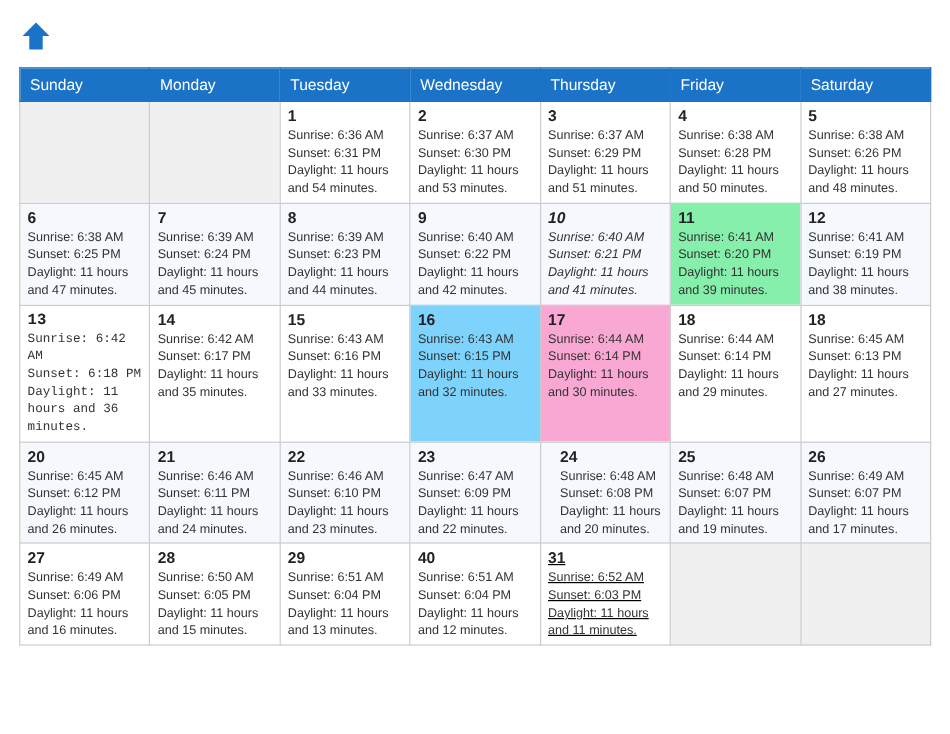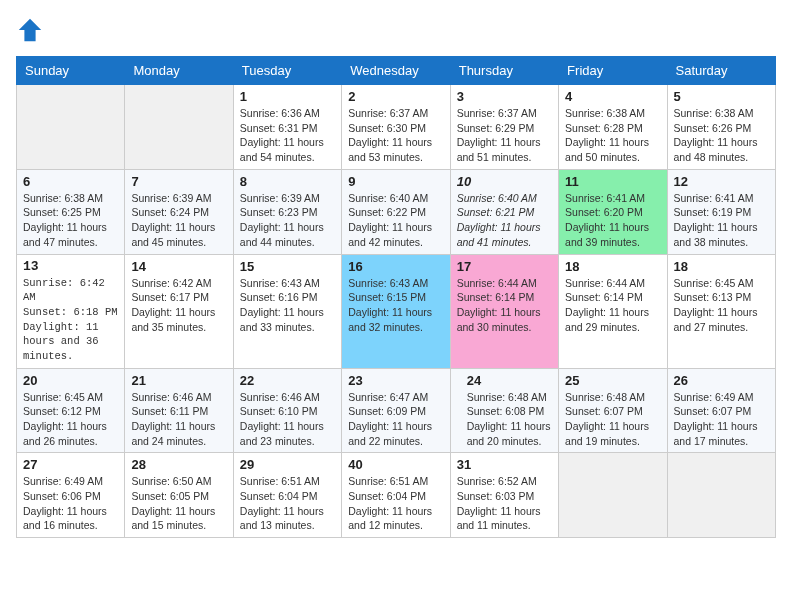--- a/index.html
+++ b/index.html
@@ -246,21 +246,21 @@
           <div class="day-info">Sunrise: 6:50 AM<br>Sunset: 6:05 PM<br>Daylight: 11 hours and 15 minutes.</div>
         </td>
         <td style="background: rgb(255, 255, 255);">
           <div class="day-num">29</div>
           <div class="day-info">Sunrise: 6:51 AM<br>Sunset: 6:04 PM<br>Daylight: 11 hours and 13 minutes.</div>
         </td>
         <td style="background: rgb(255, 255, 255);">
           <div class="day-num">40</div>
           <div class="day-info">Sunrise: 6:51 AM<br>Sunset: 6:04 PM<br>Daylight: 11 hours and 12 minutes.</div>
         </td>
-        <td style="background: rgb(255, 255, 255);">
+        <td style="background: rgb(255, 255, 255); text-decoration: underline;">
           <div class="day-num">31</div>
           <div class="day-info">Sunrise: 6:52 AM<br>Sunset: 6:03 PM<br>Daylight: 11 hours and 11 minutes.</div>
         </td>
         <td class="empty-cell"></td>
         <td class="empty-cell"></td>
       </tr>
     </tbody>
 </table>
 
 </body></html>

